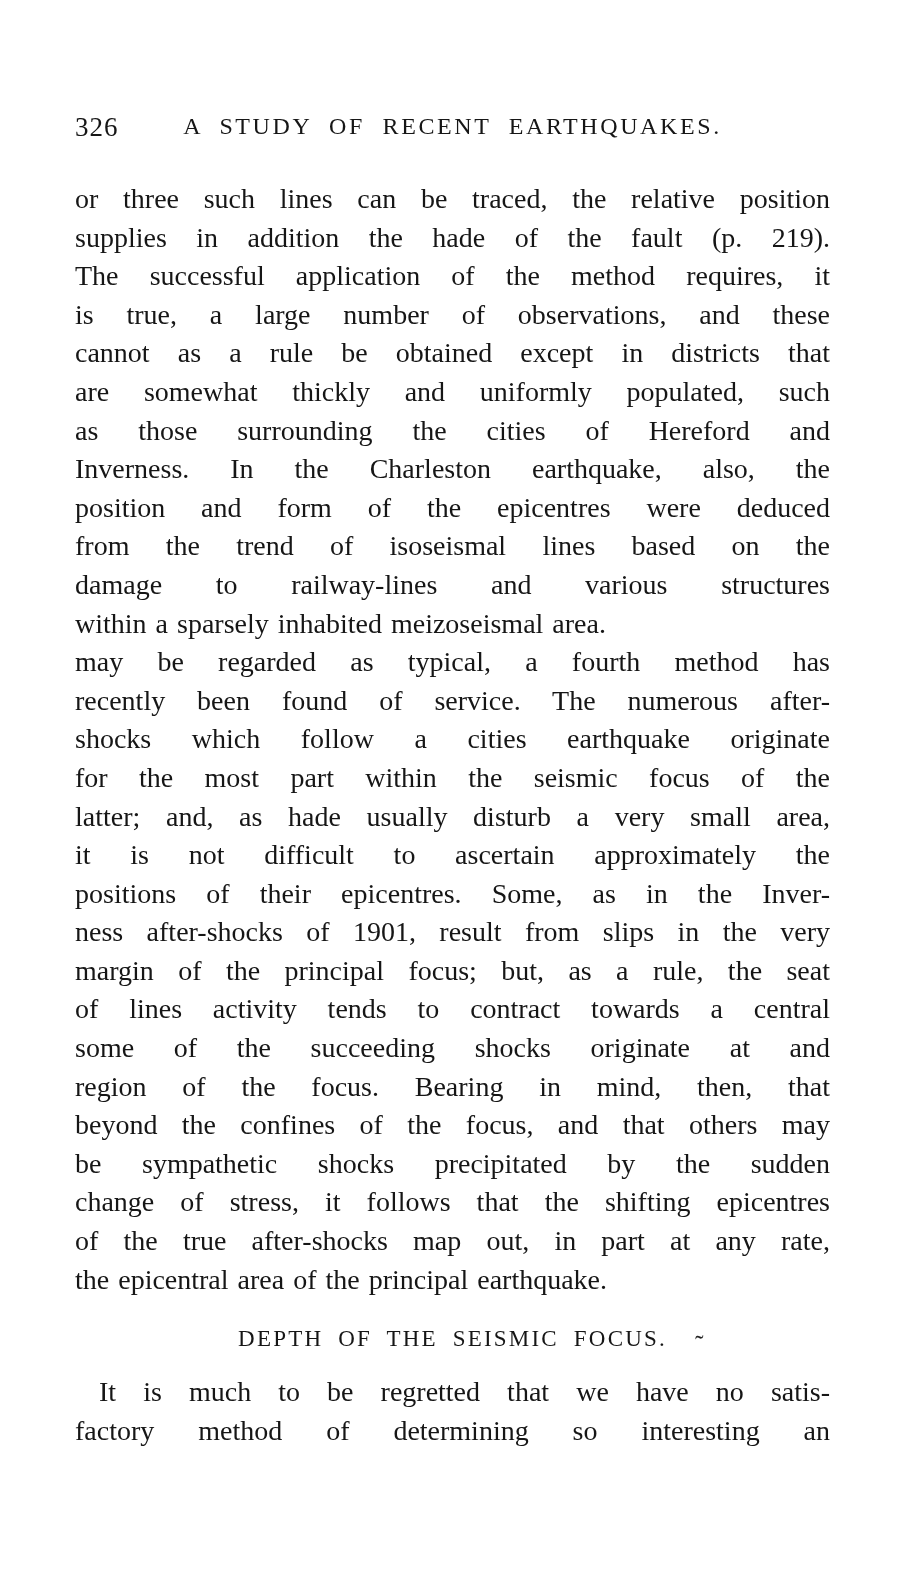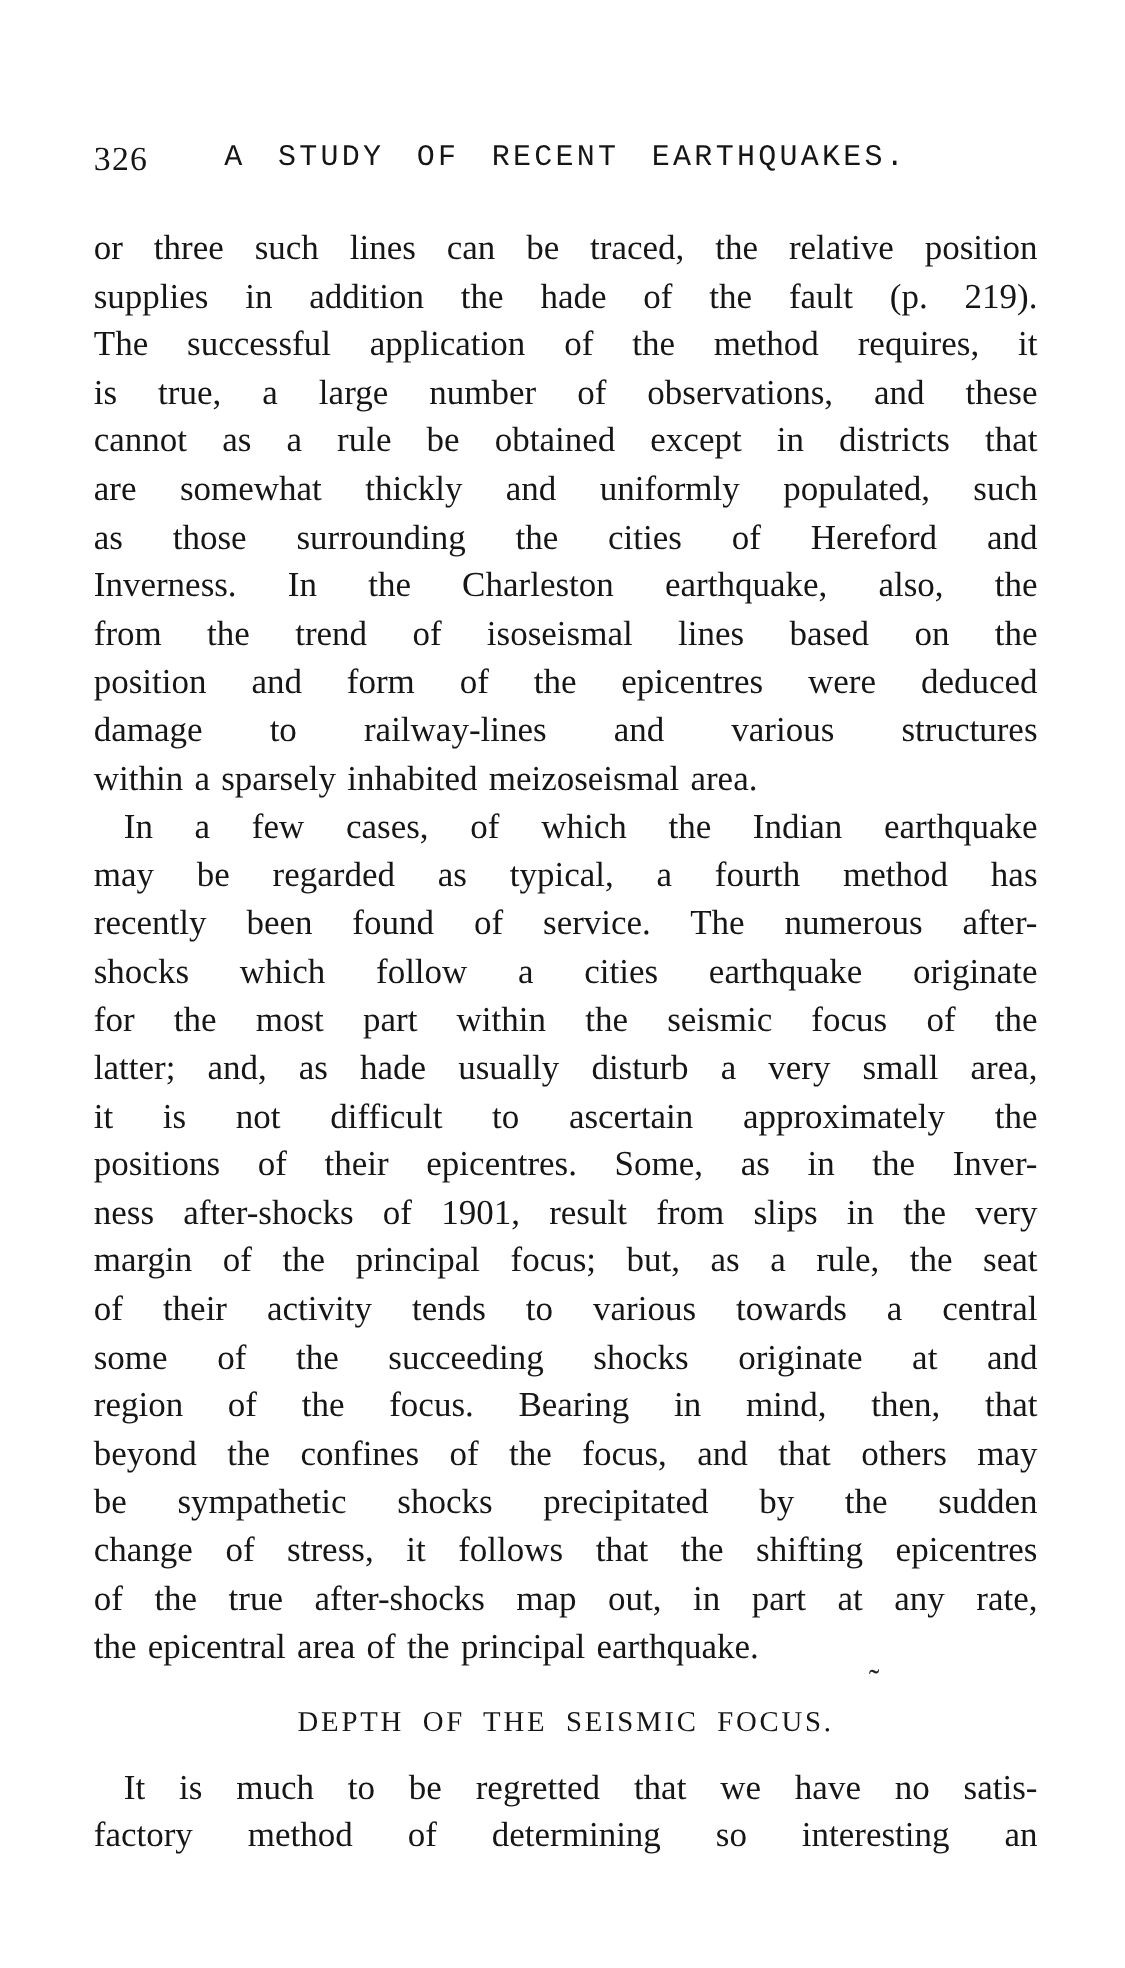--- a/index.html
+++ b/index.html
@@ -32,21 +32,20 @@
   }
   .running-title {
     position: absolute;
     left: 0;
     right: 0;
     top: 1px;
     text-align: center;
     font-size: 24px;
     letter-spacing: 2.6px;
     word-spacing: 9px;
-    font-family: Liberation Mono, monospace;
   }
   .body-column {
     position: absolute;
     top: 180px;
     left: 75px;
     width: 755px;
   }
   .line {
     height: 38.6px;
     line-height: 38.6px;
@@ -95,38 +94,37 @@
 
     <div>
       <div class="line">or three such lines can be traced, the relative position</div>
       <div class="line">supplies in addition the hade of the fault (p. 219).</div>
       <div class="line">The successful application of the method requires, it</div>
       <div class="line">is true, a large number of observations, and these</div>
       <div class="line">cannot as a rule be obtained except in districts that</div>
       <div class="line">are somewhat thickly and uniformly populated, such</div>
       <div class="line">as those surrounding the cities of Hereford and</div>
       <div class="line">Inverness.  In the Charleston earthquake, also, the</div>
+      <div class="line">position and form of the epicentres were deduced</div>
       <div class="line">from the trend of isoseismal lines based on the</div>
-      <div class="line">position and form of the epicentres were deduced</div>
       <div class="line">damage to railway-lines and various structures</div>
       <div class="line lastline">within a sparsely inhabited meizoseismal area.</div>
     </div>
 
     <div>
-      <div class="line indent">In a few cases, of which the Indian earthquake</div>
       <div class="line">may be regarded as typical, a fourth method has</div>
       <div class="line">recently been found of service.  The numerous after-</div>
       <div class="line">shocks which follow a cities earthquake originate</div>
       <div class="line">for the most part within the seismic focus of the</div>
       <div class="line">latter; and, as hade usually disturb a very small area,</div>
       <div class="line">it is not difficult to ascertain approximately the</div>
       <div class="line">positions of their epicentres.  Some, as in the Inver-</div>
       <div class="line">ness after-shocks of 1901, result from slips in the very</div>
       <div class="line">margin of the principal focus; but, as a rule, the seat</div>
-      <div class="line">of their activity tends to various towards a central</div>
+      <div class="line">of lines activity tends to contract towards a central</div>
       <div class="line">some of the succeeding shocks originate at and</div>
       <div class="line">region of the focus.  Bearing in mind, then, that</div>
       <div class="line">beyond the confines of the focus, and that others may</div>
       <div class="line">be sympathetic shocks precipitated by the sudden</div>
       <div class="line">change of stress, it follows that the shifting epicentres</div>
       <div class="line">of the true after-shocks map out, in part at any rate,</div>
       <div class="line lastline">the epicentral area of the principal earthquake.</div>
     </div>
 
     <div class="section-heading">DEPTH OF THE SEISMIC FOCUS.</div>

